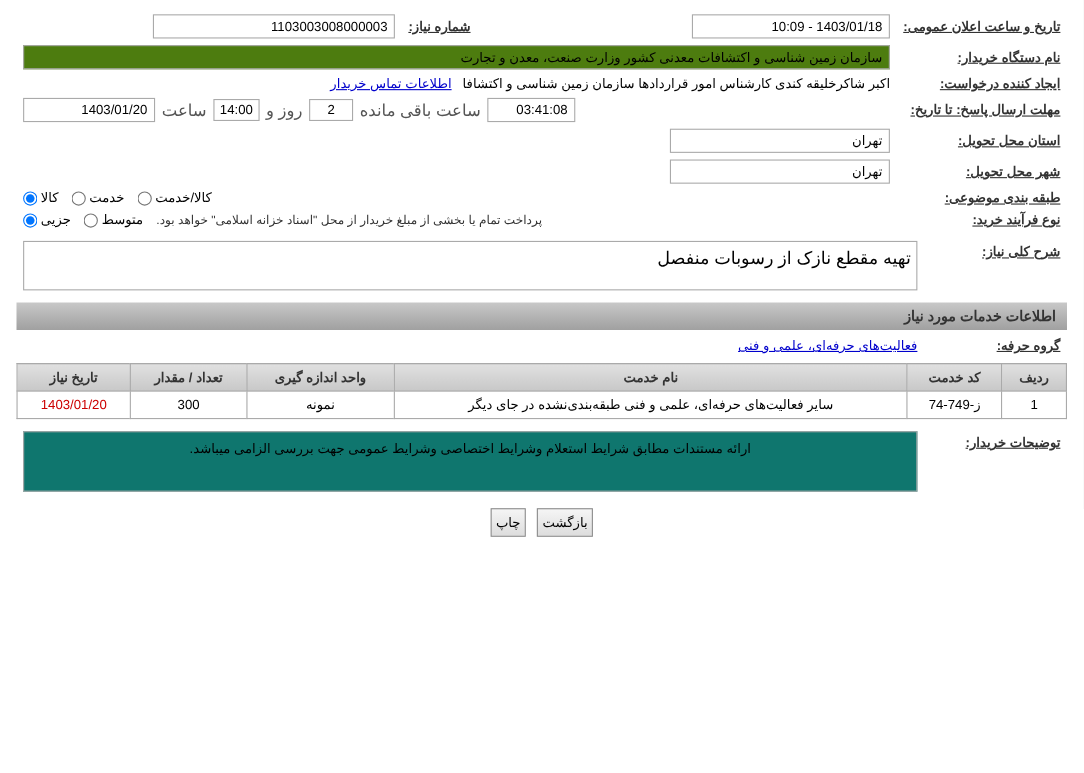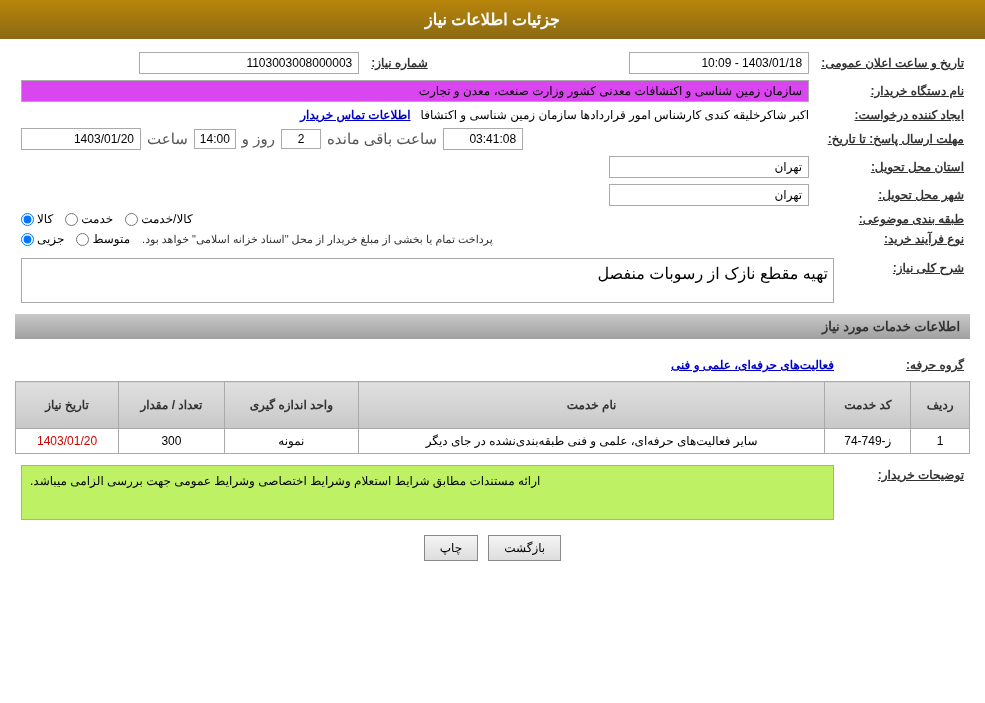--- a/index.html
+++ b/index.html
@@ -51,36 +51,35 @@
       border: 1px solid #aaa;
       padding: 3px 6px;
       background: #fff;
       display: inline-block;
       min-width: 180px;
     }
     .input-wide {
       width: 100%;
       border: 1px solid #aaa;
       padding: 3px 6px;
-      background: #d946ef;
+      background: #4d7c0f;
       display: block;
     }
     .blue-link {
       color: #0000cc;
       text-decoration: underline;
       cursor: pointer;
-      font-weight: bold;
     }
     .section-header {
       background: linear-gradient(to bottom, #c8c8c8, #a0a0a0);
       padding: 5px 10px;
       font-weight: bold;
       font-size: 13px;
       color: #333;
-      margin-bottom: 16px;
+      margin-bottom: 4px;
       margin-top: 8px;
     }
     .radio-row {
       display: flex;
       align-items: center;
       gap: 12px;
       justify-content: flex-end;
     }
     .radio-item {
       display: flex;
@@ -107,56 +106,56 @@
       width: 100%;
     }
     .services-table {
       width: 100%;
       border-collapse: collapse;
       margin-top: 6px;
     }
     .services-table th {
       background: linear-gradient(to bottom, #e0e0e0, #c8c8c8);
       border: 1px solid #aaa;
-      padding: 16px 8px;
+      padding: 5px 8px;
       text-align: center;
       font-size: 12px;
       color: #333;
     }
     .services-table td {
       border: 1px solid #aaa;
       padding: 5px 8px;
       text-align: center;
       font-size: 12px;
       background: #fff;
     }
     .services-table td.text-right {
       text-align: center;
     }
     .buyer-desc-box {
       border: 1px solid #aaa;
       min-height: 55px;
       padding: 8px;
-      background: #bef264;
-      text-align: left;
+      background: #0f766e;
+      text-align: center;
       font-size: 12px;
       width: 100%;
       margin-left: 28px;
     }
     .buttons-row {
       display: flex;
       justify-content: center;
       gap: 10px;
       margin-top: 12px;
       margin-bottom: 10px;
     }
     .btn {
       border: 1px solid #888;
       background: linear-gradient(to bottom, #f5f5f5, #ddd);
-      padding: 5px 15px;
+      padding: 5px 4px;
       cursor: pointer;
       font-size: 12px;
       font-family: Tahoma, Arial, sans-serif;
     }
     .watermark-area {
       position: relative;
     }
     .date-row {
       display: flex;
       align-items: center;
@@ -174,23 +173,20 @@
       display: inline-block;
       min-width: 40px;
       text-align: center;
     }
   </style>
 </head>
 <body>
 
 <div class="page-wrapper">
 
-  <div class="header-bar">
-    <span>جزئیات اطلاعات نیاز</span>
-  </div>
 
   <div class="content">
 
     <table class="info-table">
 
       <tbody>
           <tr>
         <td class="label-cell">تاریخ و ساعت اعلان عمومی:</td>
         <td class="value-cell">
           <span class="input-box">1403/01/18 - 10:09</span>

